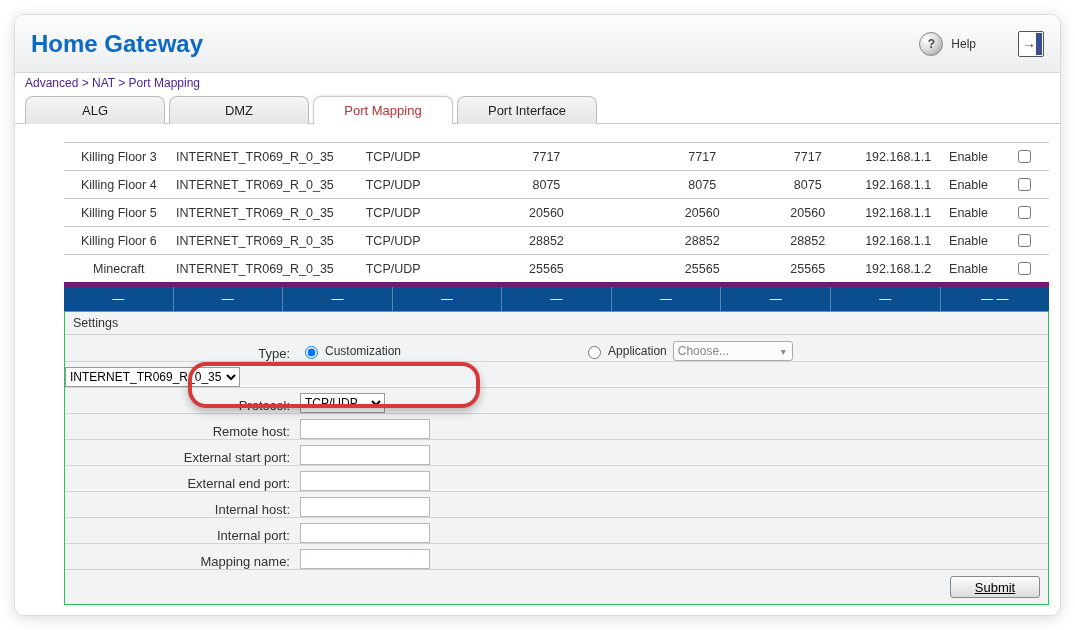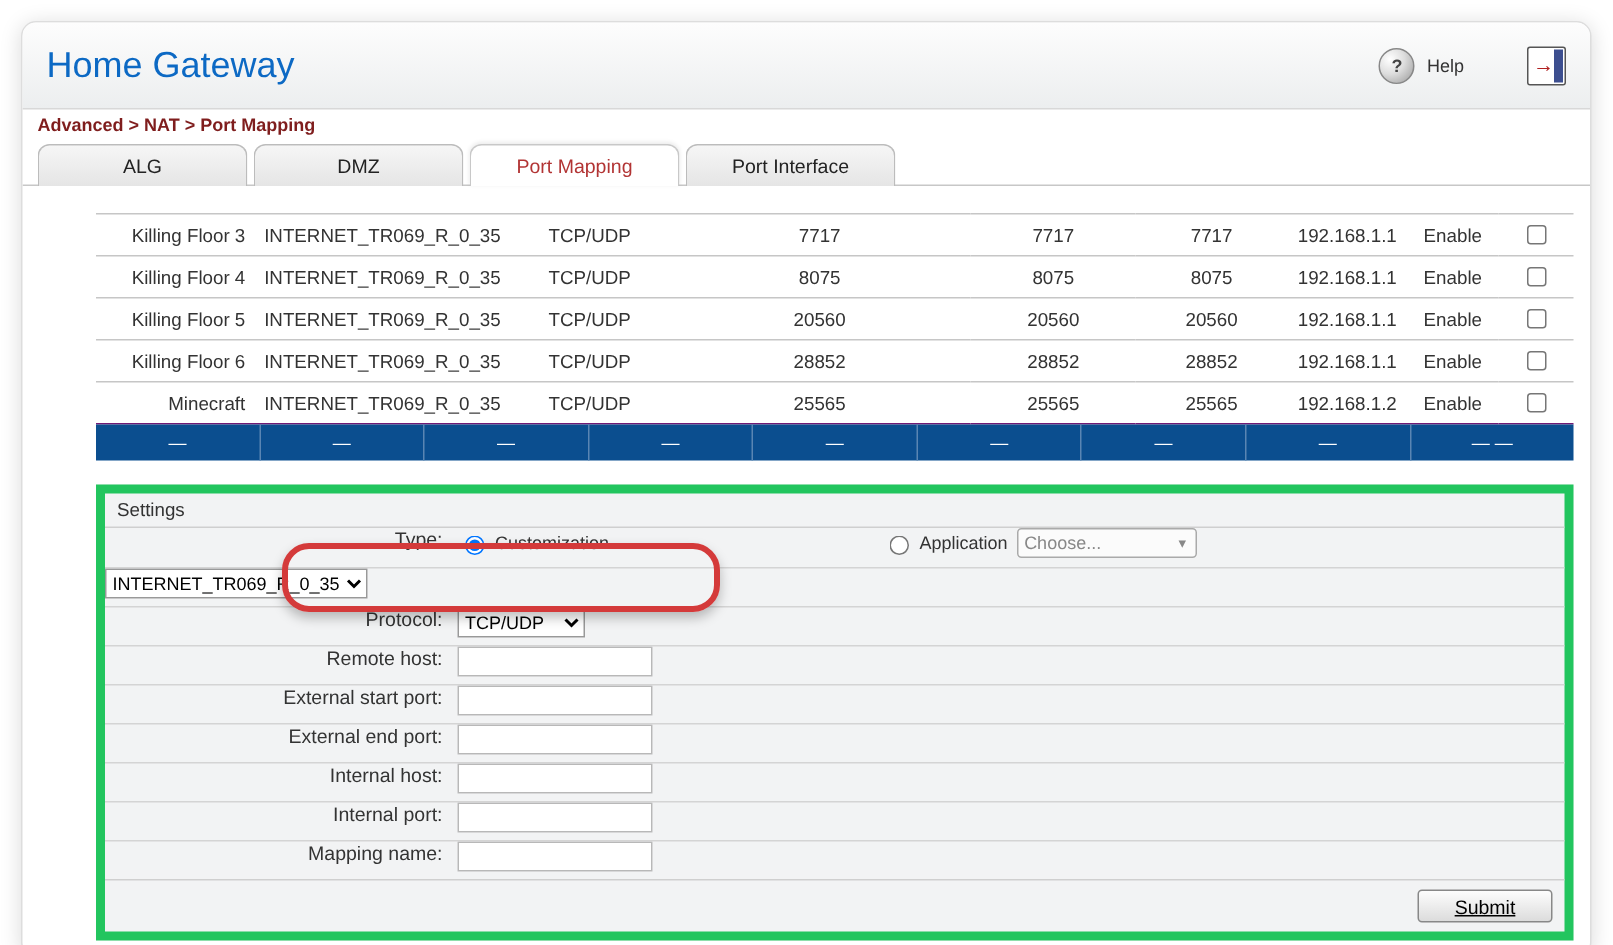--- a/index.html
+++ b/index.html
@@ -1,50 +1,50 @@
 <!DOCTYPE html>
 <html><head>
 <meta charset="utf-8">
 <style>
   * { box-sizing: border-box; }
   html, body { margin: 0; padding: 0; font-family: Arial, Helvetica, sans-serif; font-size: 12px; color: #333; }
   body { width: 1075px; height: 630px; background: #fff; position: relative; }
   .outer { width: 1047px; margin: 14px auto 0; background: #fff; border: 1px solid #ddd; border-radius: 10px; box-shadow: 0 2px 14px rgba(0,0,0,.15); overflow: hidden; }
 
   .header { height: 58px; background: linear-gradient(#fdfdfd, #eceeef); display: flex; align-items: center; justify-content: space-between; padding: 0 16px; border-bottom: 1px solid #d8d8d8; }
-  .title { color: #0c69c4; font-size: 24px; font-family: "Segoe UI", Arial, sans-serif; }
+  .title { color: #0c69c4; font-size: 24px; font-family: "Segoe UI", Arial, sans-serif; font-weight: bold; }
   .right-head { display: flex; align-items: center; gap: 42px; }
   .help { display: flex; align-items: center; gap: 8px; cursor: pointer; }
   .help-icon { width: 24px; height: 24px; border-radius: 50%; background: radial-gradient(circle at 30% 30%, #fff, #ddd 45%, #999); border: 1px solid #888; display: flex; align-items: center; justify-content: center; font-weight: bold; color: #444; }
   .logout-icon { width: 26px; height: 26px; border: 1px solid #555; border-radius: 2px; background: #fff; position: relative; }
   .logout-icon::before { content: ""; position: absolute; top: 1px; right: 1px; bottom: 1px; width: 6px; background: #3c4e8f; }
   .logout-icon::after { content: "→"; position: absolute; top: 3px; left: 3px; font-size: 14px; color: #b02020; font-weight: bold; }
 
-  .breadcrumb { padding: 3px 10px; font-size: 12px; color: #7f1d1d; font-weight: bold; }
+  .breadcrumb { padding: 3px 10px; font-size: 12px; color: #4c1d95; }
 
   .tabs { display: flex; border-bottom: 1px solid #c7c7c7; margin-top: 2px; padding-left: 10px; gap: 4px; }
   .tab { width: 140px; height: 28px; display: flex; align-items: center; justify-content: center; border: 1px solid #bcbcbc; border-bottom: none; border-radius: 8px 8px 0 0; background: linear-gradient(#f6f6f6, #e5e5e5); cursor: pointer; font-size: 13px; color: #222; position: relative; top: 1px; }
   .tab.active { background: #fff; color: #b23434; box-shadow: 0 -1px 3px rgba(0,0,0,.08); border-color: #c8c8c8; z-index: 2; }
 
   .content { padding: 0px 6px 10px; }
   .data-wrap { padding: 18px 5px 0 43px; }
 
   table.mapping { width: 100%; border-collapse: collapse; font-size: 12.5px; }
   table.mapping td { border-top: 1px solid #c6c6c6; padding: 4px 6px; text-align: center; vertical-align: middle; height: 24px; white-space: nowrap; }
-  table.mapping td:first-child { text-align: right; padding-left: 10px; }
-  table.mapping tr:last-child td { border-bottom: 1px solid #701a75; }
+  table.mapping td:first-child { text-align: center; padding-left: 10px; }
+  table.mapping tr:last-child td { border-bottom: 5px solid #701a75; }
 
   .bluebar { height: 24px; background: #0b4e8f; display: flex; }
   .bluebar div { flex: 1; border-right: 1px solid #5a85b3; display: flex; justify-content: center; align-items: center; color: #fff; }
   .bluebar div:last-child { border-right: none; }
 
-  .panel { border: 6px solid #22c55e; background: #f2f3f4; margin-top: 16px; }
+  .panel { border: 1px solid #22c55e; background: #f2f3f4; margin-top: 0; }
   .panel-title { padding: 4px 8px; border-bottom: 1px solid #cfcfcf; font-size: 12.5px; }
   .panel-body { padding: 0; }
-  .form-row { display: flex; align-items: flex-start; min-height: 26px; }
+  .form-row { display: flex; align-items: flex-end; min-height: 26px; }
   .form-label { width: 235px; text-align: right; padding-right: 10px; font-size: 13px; }
   .form-field { flex: 1; display: flex; align-items: center; gap: 8px; }
   .form-field input[type=text] { width: 130px; height: 20px; border: 1px solid #b8b8b8; background: #fff; padding: 0 4px; font: 12.5px Arial; }
   .form-field select { height: 20px; border: 1px solid #999; background: #fff; font: 12px Arial; }
   .row-div { border-top: 1px solid #d4d4d4; }
 
   .radio-row { display: flex; align-items: center; gap: 6px; }
   .radio-row .rgroup { display: flex; align-items: center; gap: 4px; }
   .app-select { width: 120px; height: 20px; border: 1px solid #aaa; background: #fbfbfb; color: #888; padding-left: 4px; display: inline-flex; align-items: center; position: relative; border-radius: 3px; }
   .app-select::after { content: "▾"; position: absolute; right: 6px; color: #888; font-size: 10px; }

